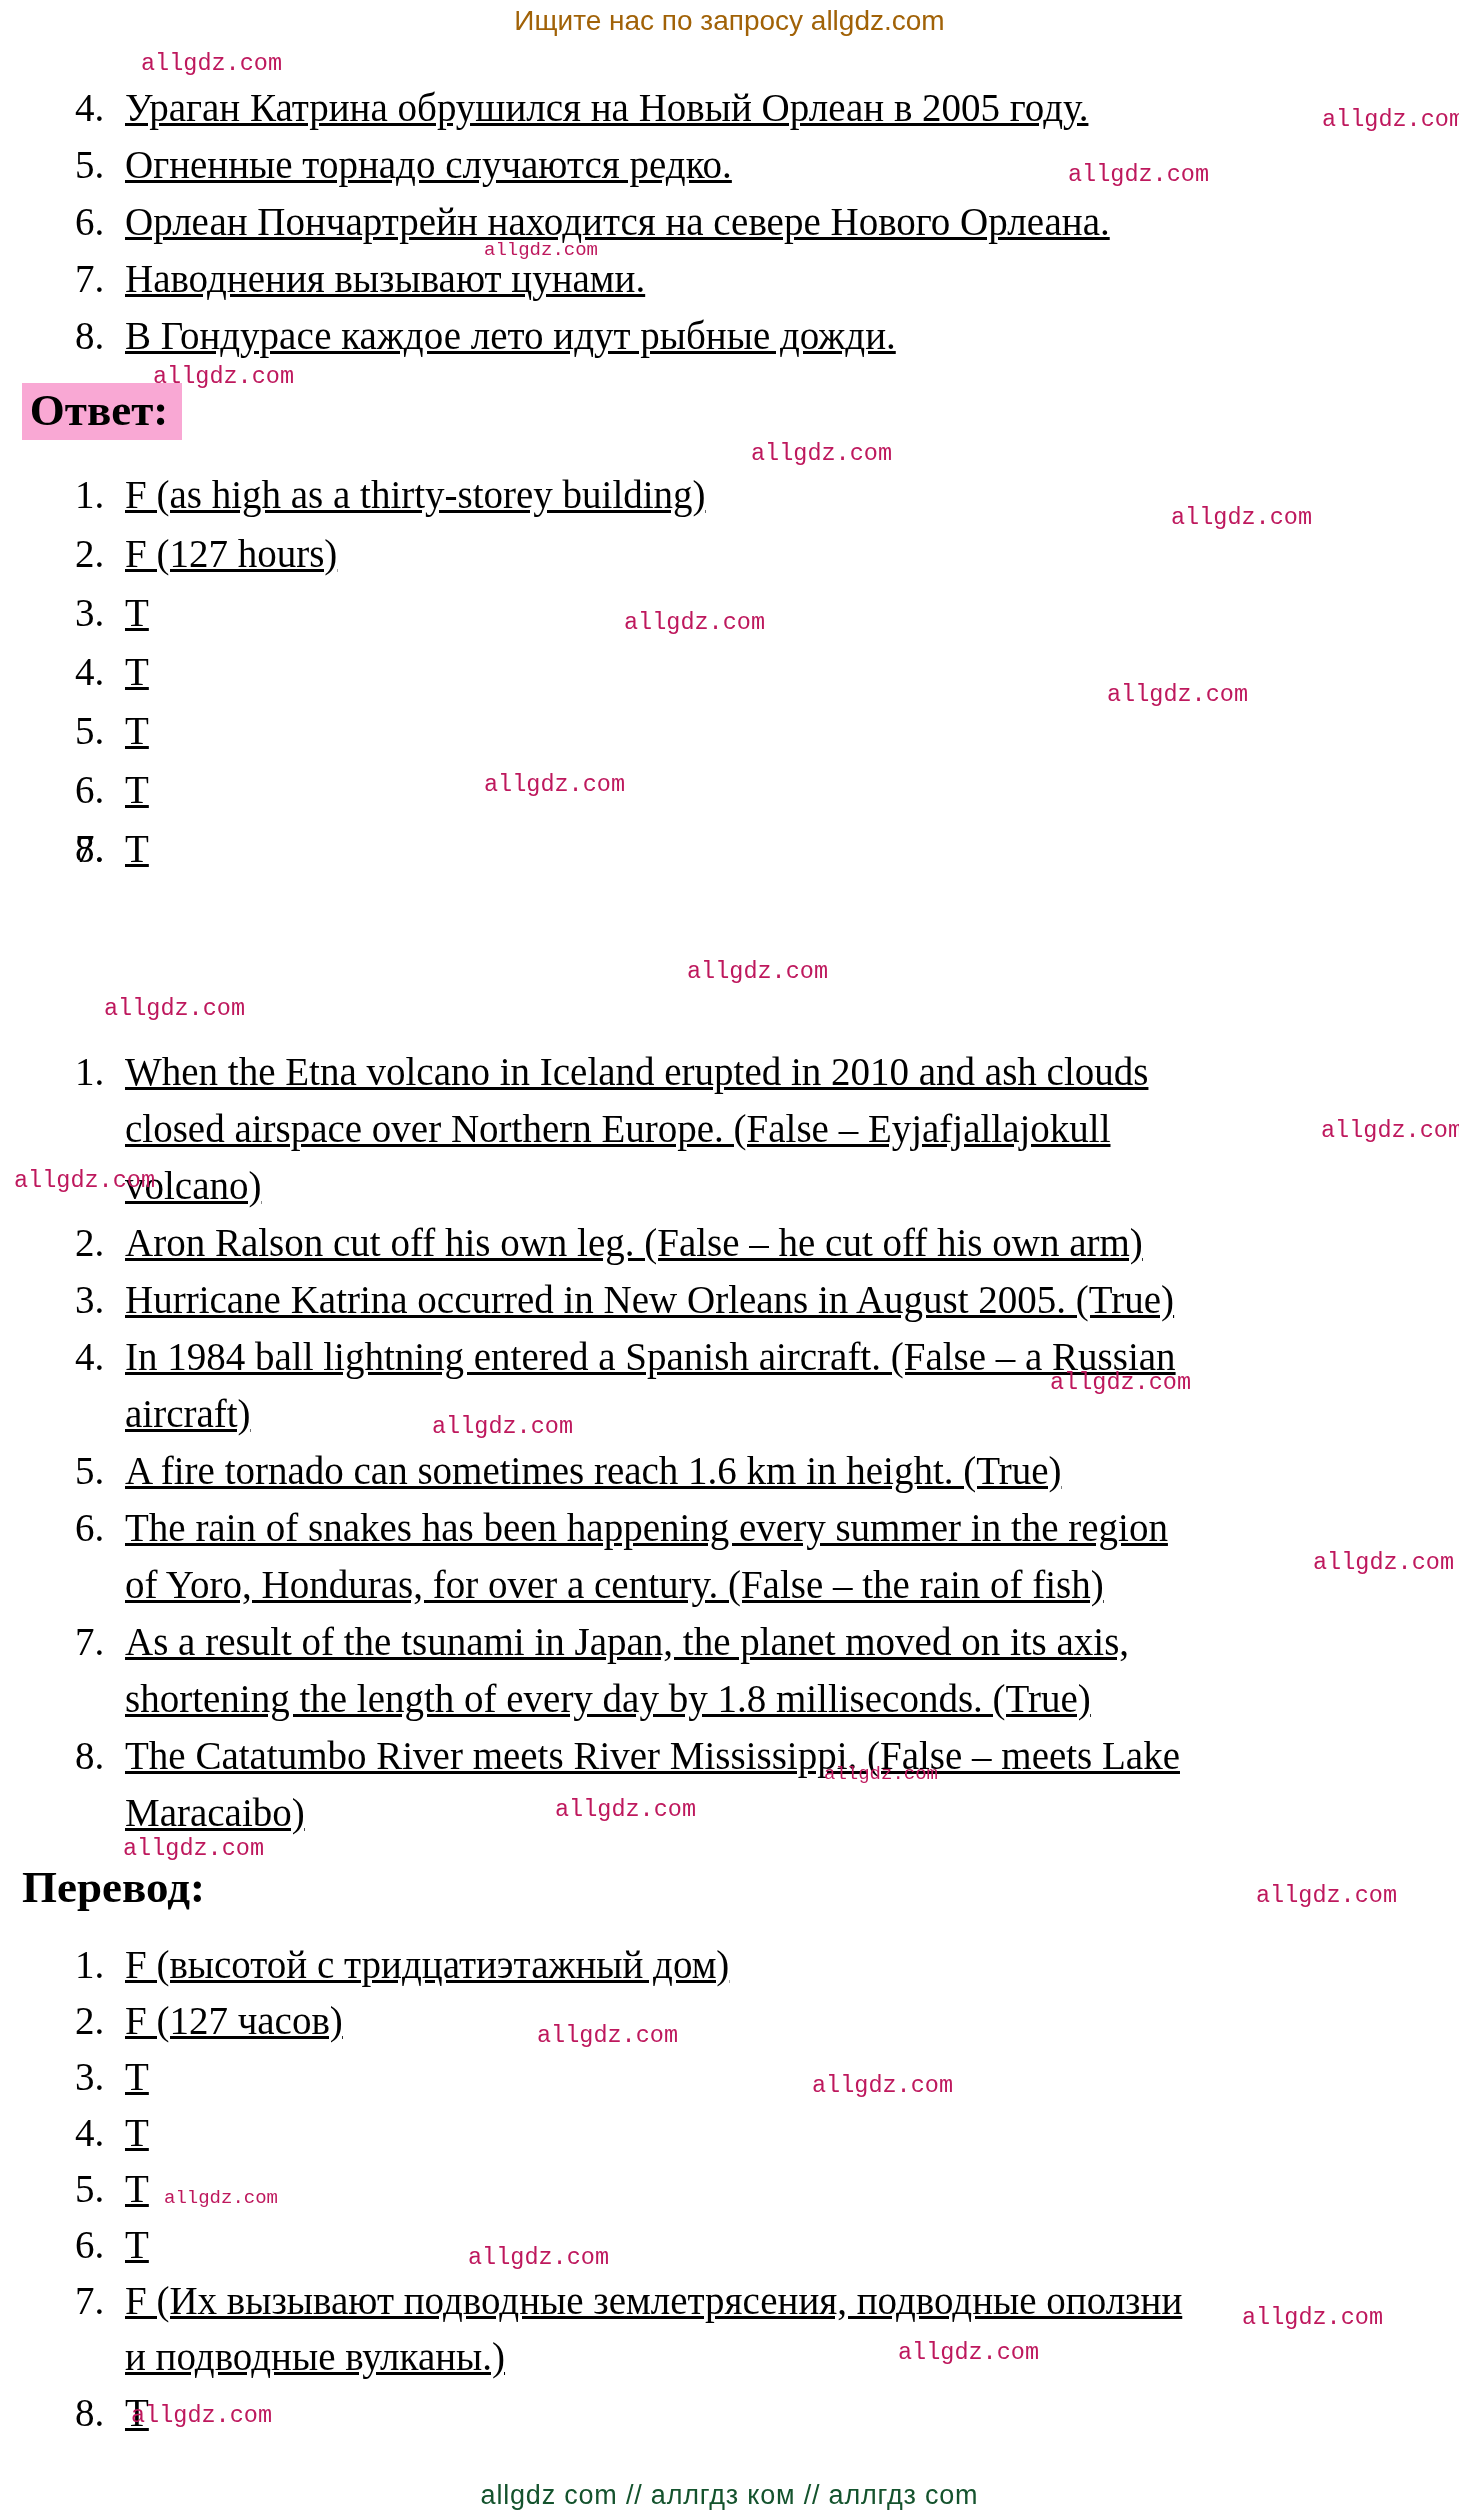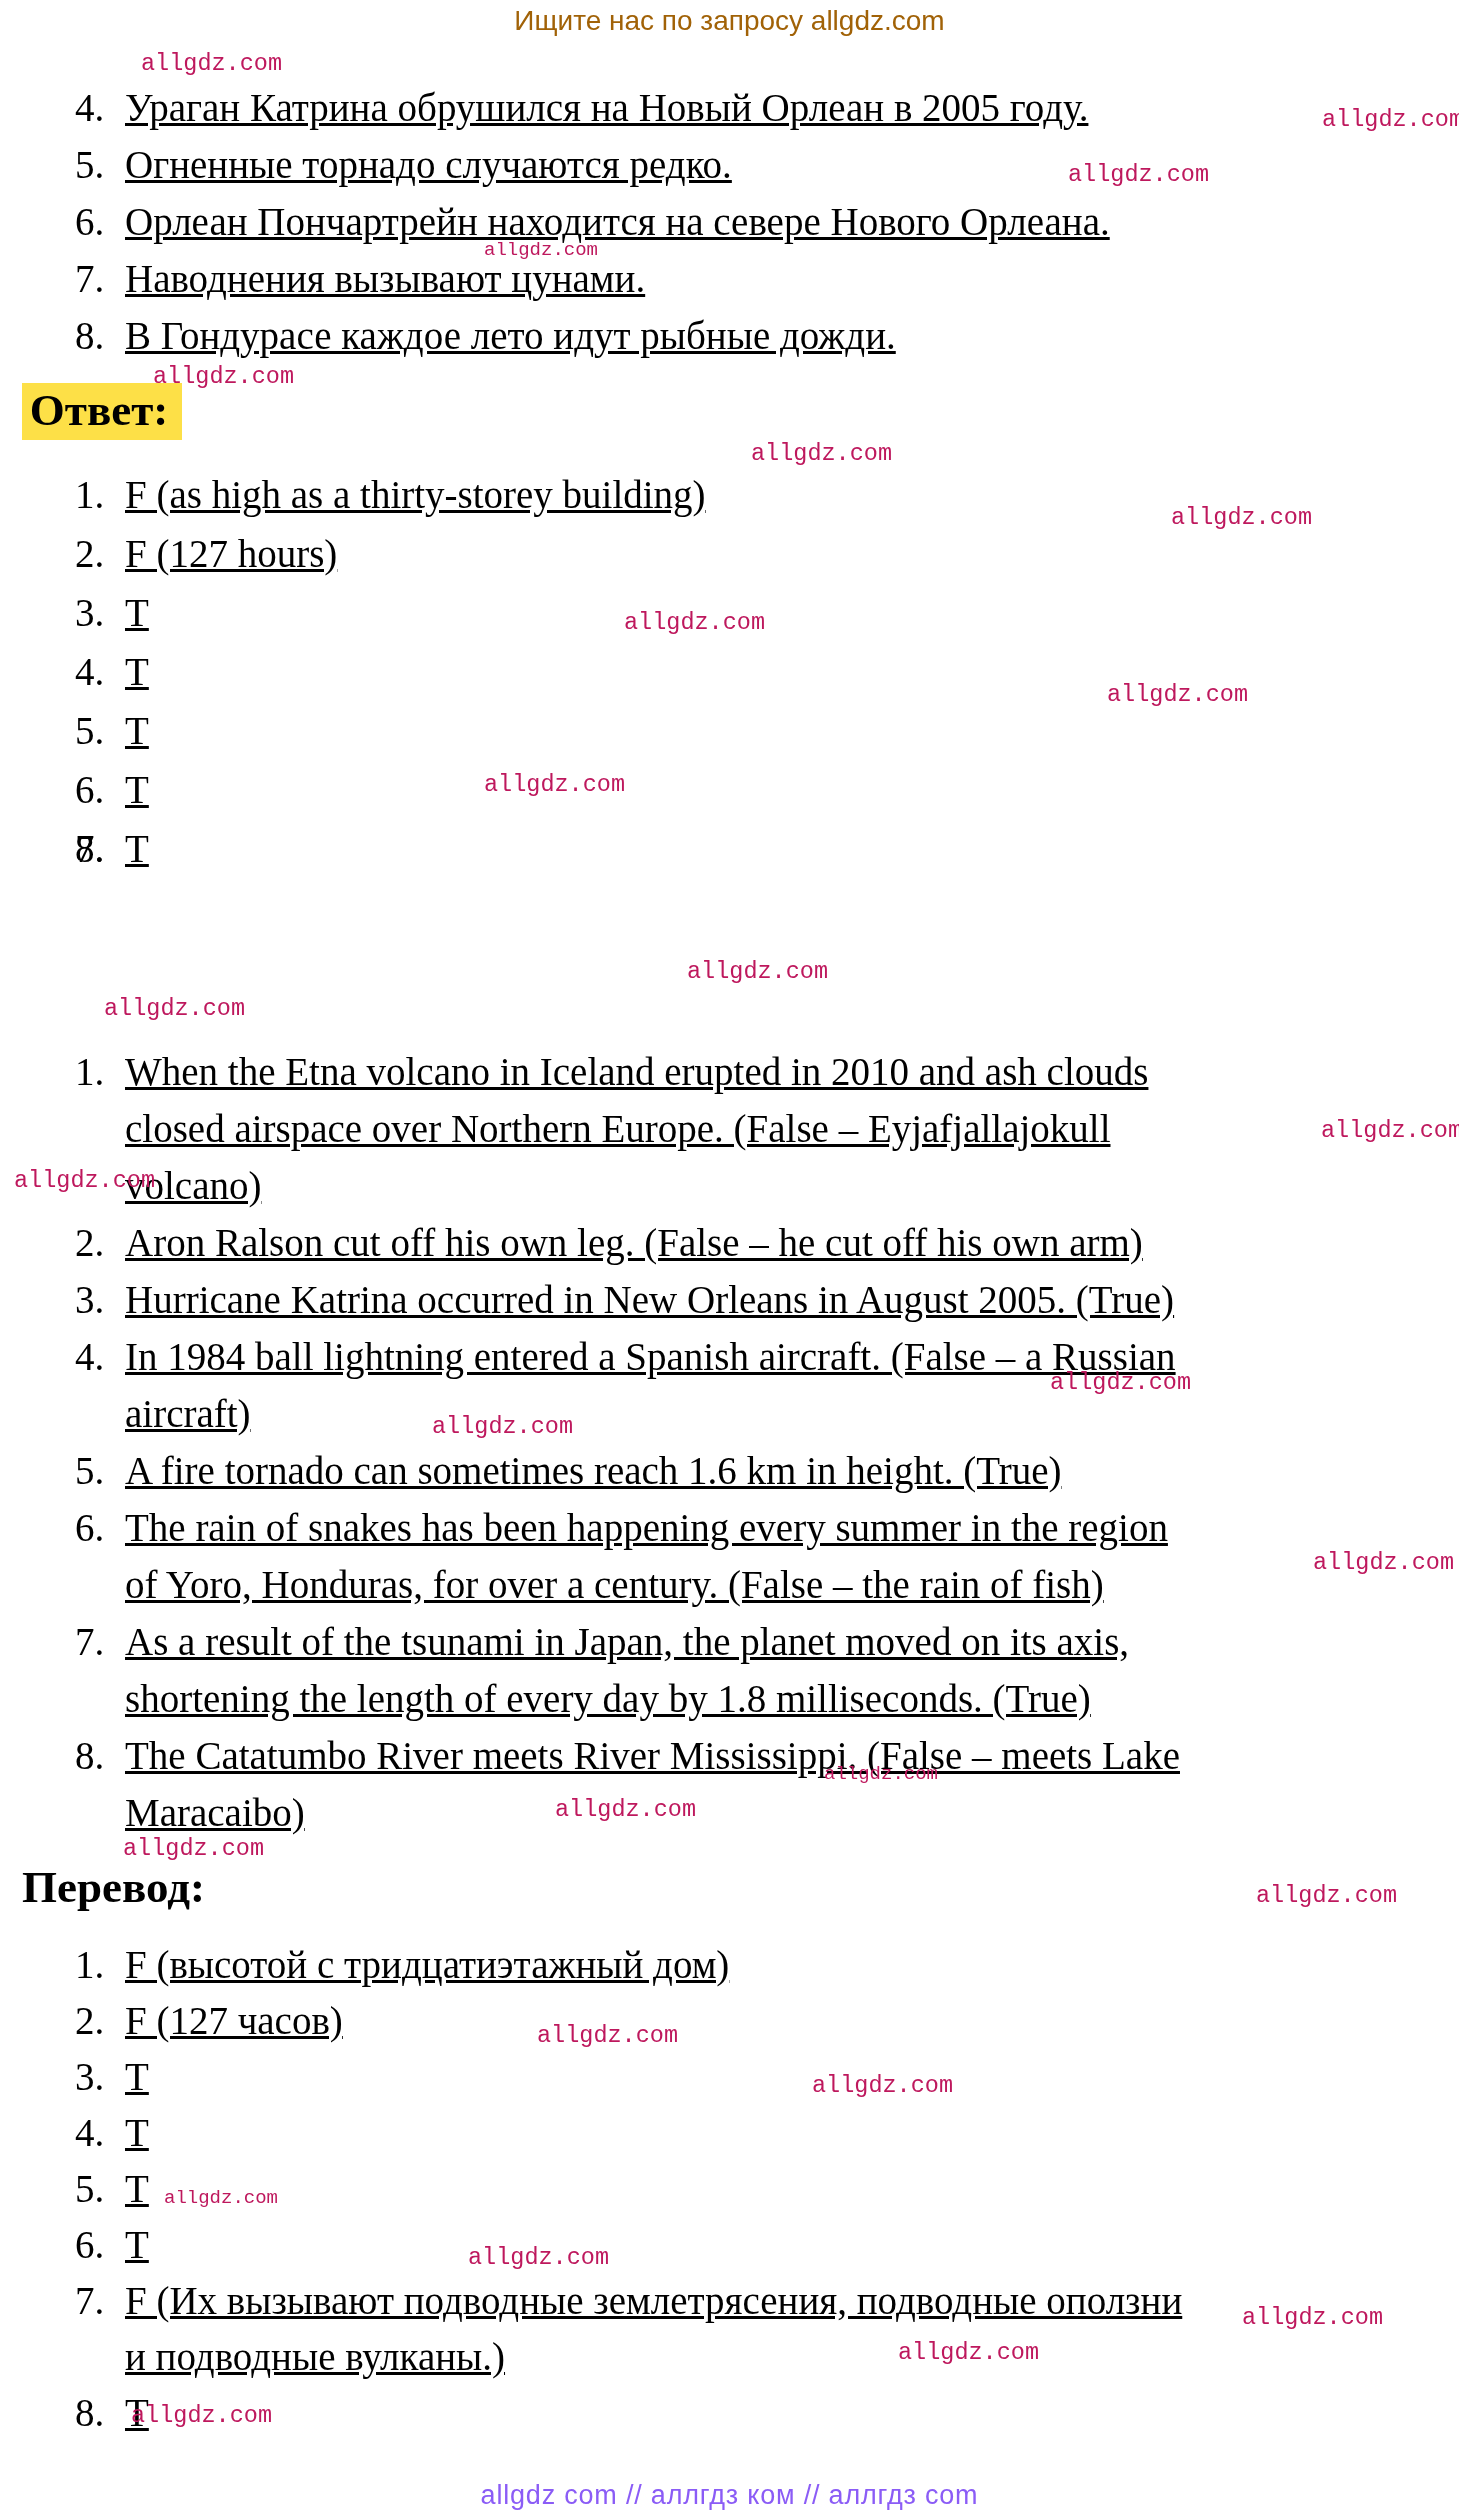--- a/index.html
+++ b/index.html
@@ -52,21 +52,21 @@
 <div class="promo" style="color: #a16207;">Ищите нас по запросу allgdz.com</div>
 
 <div class="list lh73" style="top:79px;">
   <div class="li"><span class="num">4.</span><span class="txt">Ураган Катрина обрушился на Новый Орлеан в 2005 году.</span></div>
   <div class="li"><span class="num">5.</span><span class="txt">Огненные торнадо случаются редко.</span></div>
   <div class="li"><span class="num">6.</span><span class="txt">Орлеан Пончартрейн находится на севере Нового Орлеана.</span></div>
   <div class="li"><span class="num">7.</span><span class="txt">Наводнения вызывают цунами.</span></div>
   <div class="li"><span class="num">8.</span><span class="txt">В Гондурасе каждое лето идут рыбные дожди.</span></div>
 </div>
 
-<div class="heading hl" style="top: 383px; background: #fde047;">Ответ:</div>
+<div class="heading hl" style="top: 383px; background: #f9a8d4;">Ответ:</div>
 
 <div class="list lh75" style="top:465px;">
   <div class="li"><span class="num">1.</span><span class="txt">F (as high as a thirty-storey building)</span></div>
   <div class="li"><span class="num">2.</span><span class="txt">F (127 hours)</span></div>
   <div class="li"><span class="num">3.</span><span class="txt">T</span></div>
   <div class="li"><span class="num">4.</span><span class="txt">T</span></div>
   <div class="li"><span class="num">5.</span><span class="txt">T</span></div>
   <div class="li"><span class="num">6.</span><span class="txt">T</span></div>
   <div class="li"><span class="num">7.</span></div>
   <div class="li"><span class="num">8.</span><span class="txt">T</span></div>
@@ -96,21 +96,21 @@
   <div class="li"><span class="num">2.</span><span class="txt">F (127 часов)</span></div>
   <div class="li"><span class="num">3.</span><span class="txt">T</span></div>
   <div class="li"><span class="num">4.</span><span class="txt">T</span></div>
   <div class="li"><span class="num">5.</span><span class="txt">T</span></div>
   <div class="li"><span class="num">6.</span><span class="txt">T</span></div>
   <div class="li"><span class="num">7.</span><span class="txt">F (Их вызывают подводные землетрясения, подводные оползни
 и подводные вулканы.)</span></div>
   <div class="li"><span class="num">8.</span><span class="txt">T</span></div>
 </div>
 
-<div class="footer" style="color: #8b5cf6;">allgdz com  //  аллгдз ком  //  аллгдз com</div>
+<div class="footer" style="color: #14532d;">allgdz com  //  аллгдз ком  //  аллгдз com</div>
 
 <span class="wm" style="left:141px;top:50px;">allgdz.com</span>
 <span class="wm" style="left:1322px;top:106px;">allgdz.com</span>
 <span class="wm" style="left:1068px;top:161px;">allgdz.com</span>
 <span class="wm small" style="left:484px;top:239px;">allgdz.com</span>
 <span class="wm" style="left:153px;top:363px;">allgdz.com</span>
 <span class="wm" style="left:751px;top:440px;">allgdz.com</span>
 <span class="wm" style="left:1171px;top:504px;">allgdz.com</span>
 <span class="wm" style="left:624px;top:609px;">allgdz.com</span>
 <span class="wm" style="left:1107px;top:681px;">allgdz.com</span>

